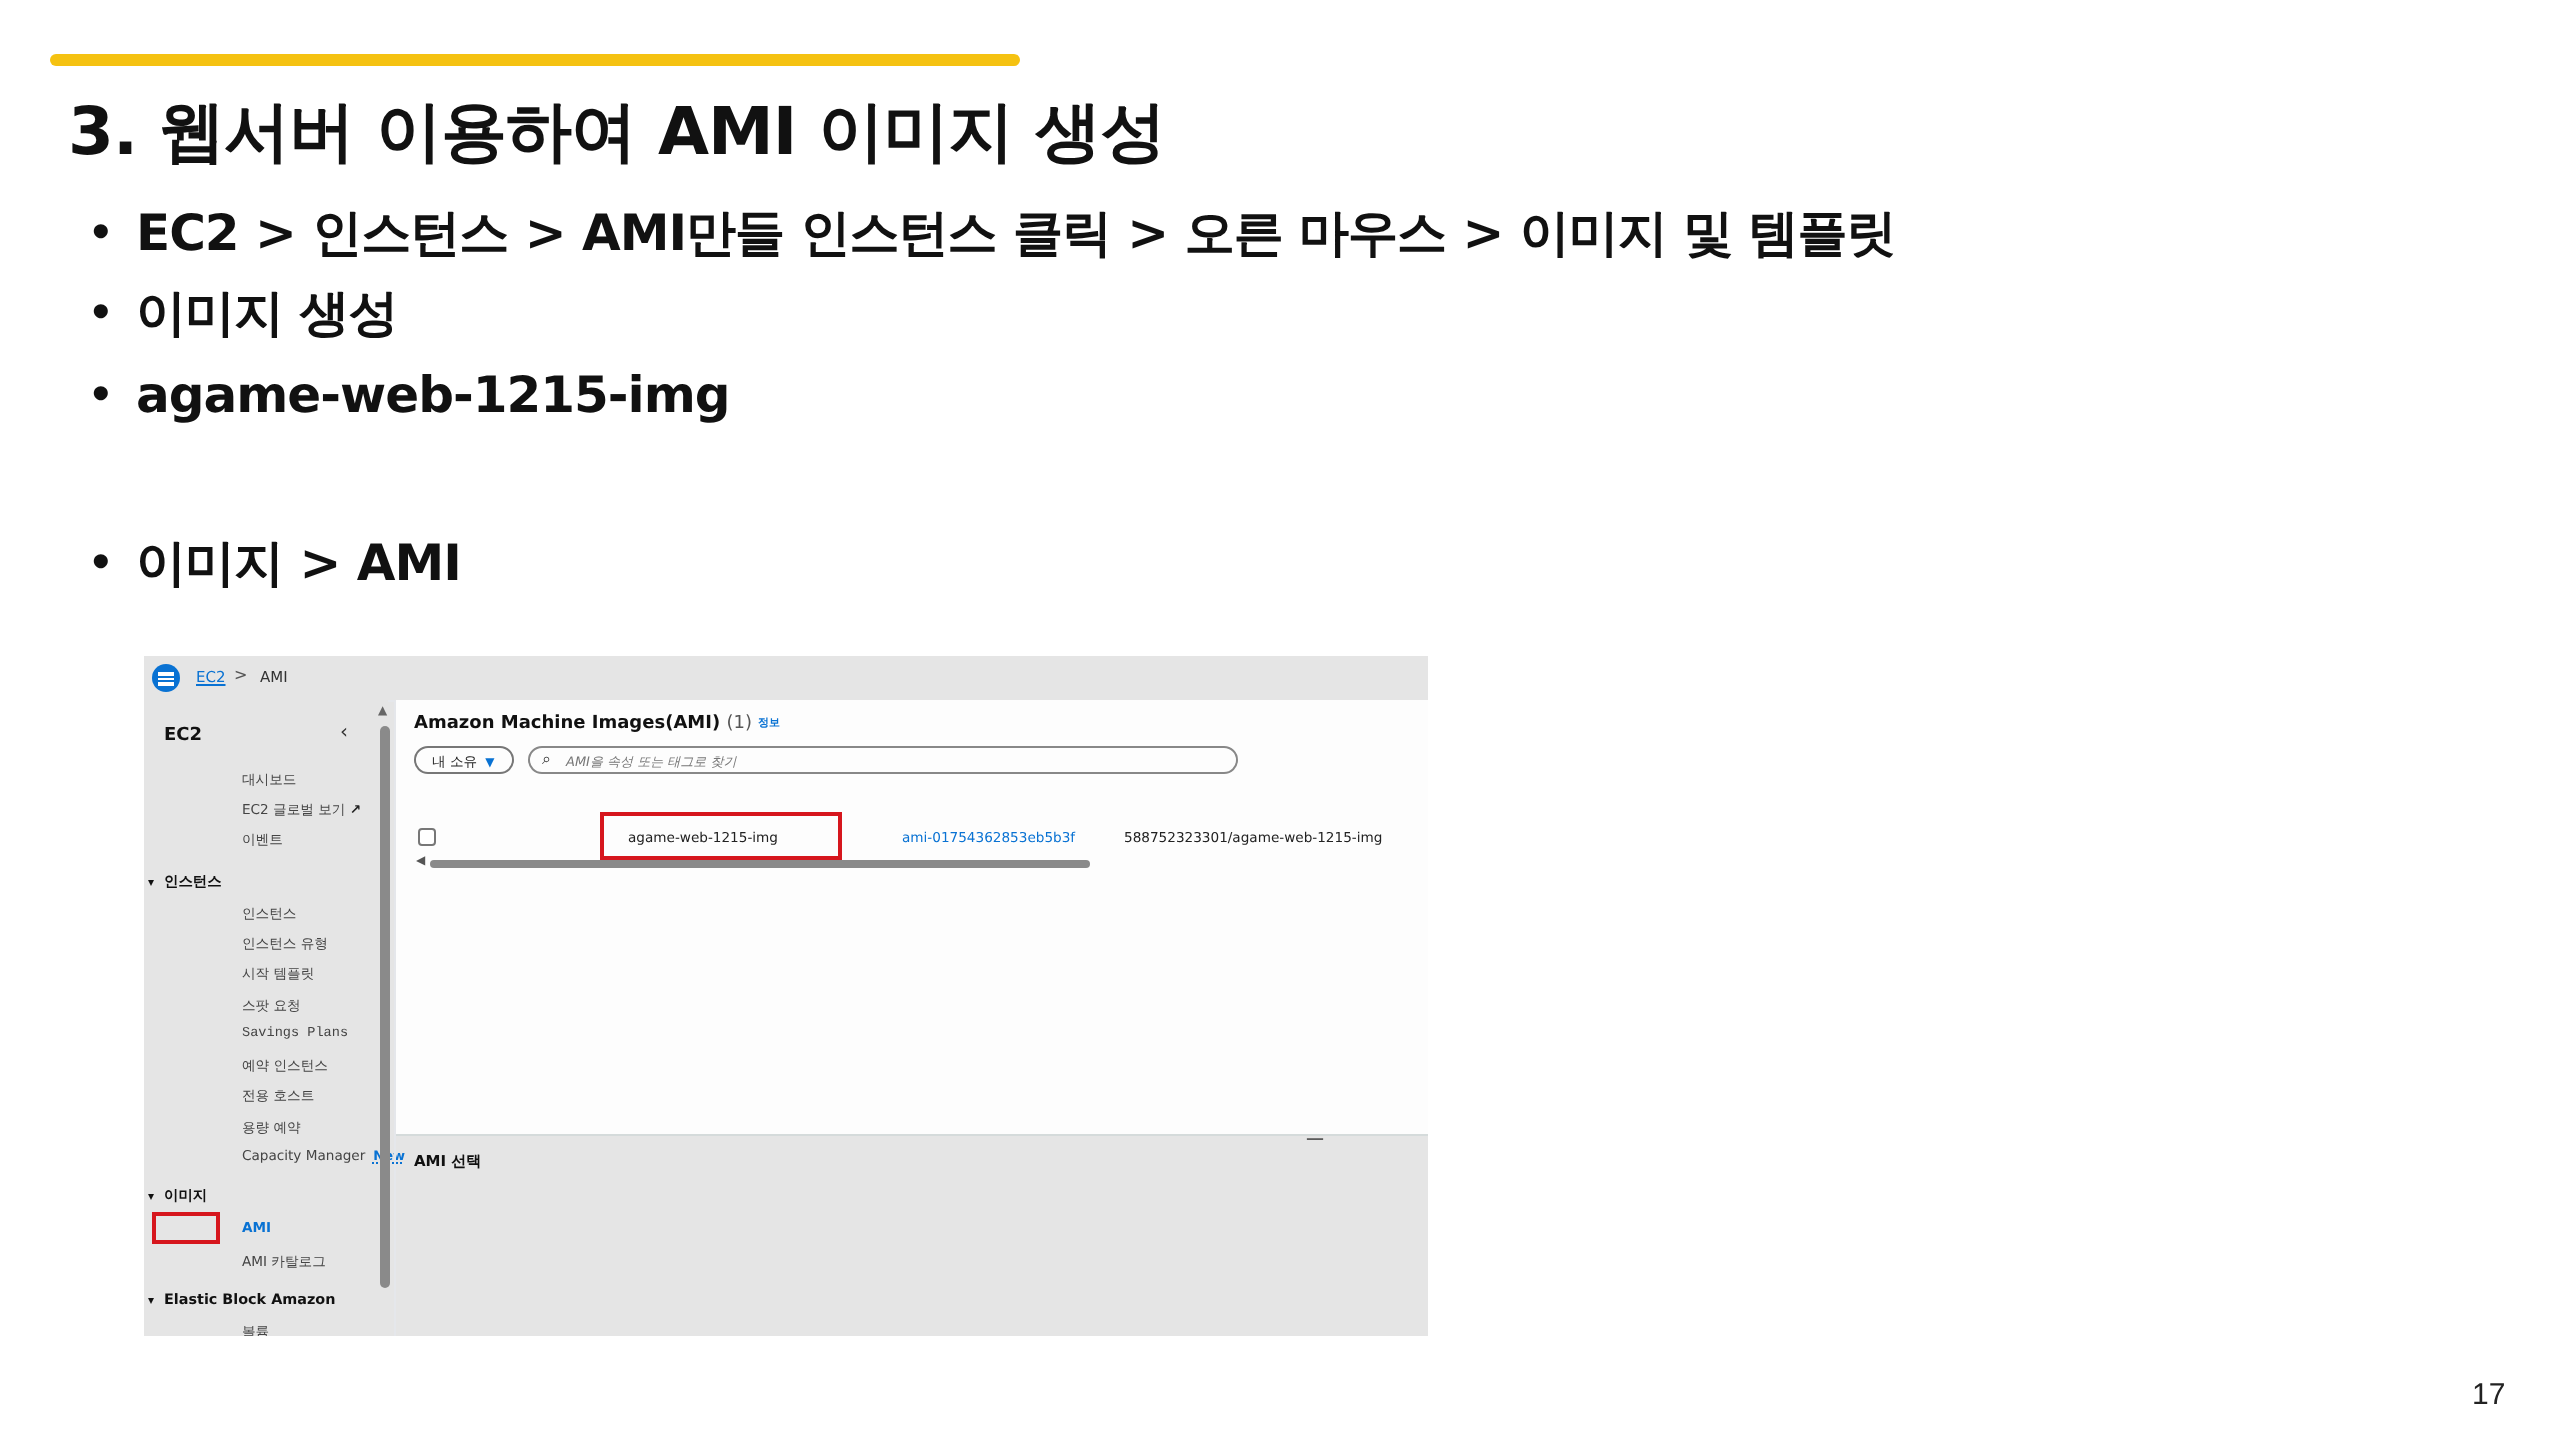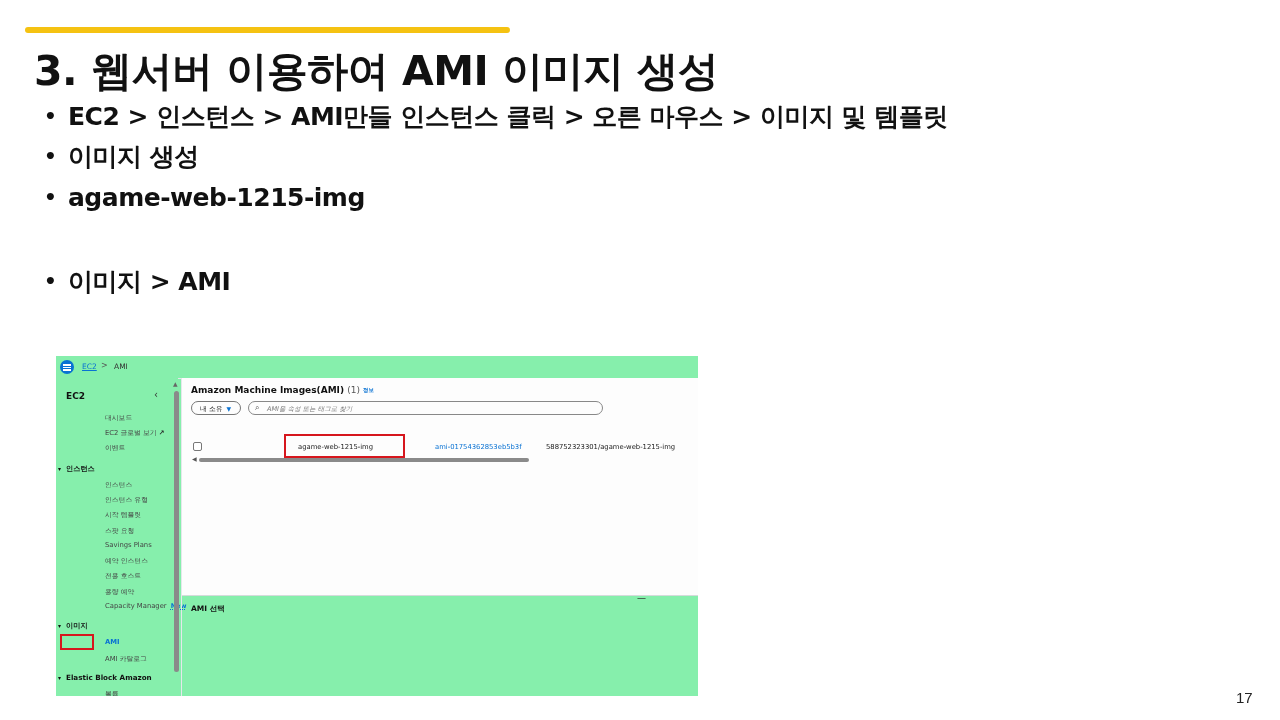--- a/index.html
+++ b/index.html
@@ -1,29 +1,29 @@
 <!DOCTYPE html>
 <html><head>
   <meta charset="utf-8">
   <style>
     * { box-sizing: border-box; margin: 0; padding: 0; }
     html, body { width: 1280px; height: 720px; background: #ffffff; overflow: hidden; }
     body { position: relative; font-family: "DejaVu Sans", "Liberation Sans", sans-serif; color: #111; }
 
     .accent-bar { position: absolute; left: 25px; top: 27px; width: 485px; height: 6px; border-radius: 3px; background: #f5c211; }
-    .slide-title { position: absolute; left: 34px; top: 44px; font-size: 41px; font-weight: bold; letter-spacing: -0.5px; color: #111; white-space: nowrap; }
+    .slide-title { position: absolute; left: 34px; top: 44px; font-size: 33px; font-weight: bold; letter-spacing: -0.5px; color: #111; white-space: nowrap; }
 
     .bullets { position: absolute; left: 44px; top: 100px; }
     .bullet { position: absolute; left: 0; white-space: nowrap; font-size: 25px; font-weight: bold; color: #111; letter-spacing: -0.5px; }
     .bullet .dot { display: inline-block; width: 24px; font-size: 20px; vertical-align: 2px; }
 
     .page-number { position: absolute; left: 1236px; top: 689px; font-family: "Liberation Sans", sans-serif; font-size: 15px; color: #222; }
 
     
-    .shot { position: absolute; left: 56px; top: 328px; width: 642px; height: 340px; background: #86efac; overflow: hidden; font-family: "DejaVu Sans", sans-serif; margin-top: 28px; }
+    .shot { position: absolute; left: 72px; top: 328px; width: 642px; height: 340px; background: #e5e5e5; overflow: hidden; font-family: "DejaVu Sans", sans-serif; }
     .shot .topbar { position: absolute; left: 0; top: 0; width: 642px; height: 22px; }
     .menu-btn { position: absolute; left: 4px; top: 4px; width: 14px; height: 14px; border-radius: 50%; background: #0972d3; }
     .menu-btn i { position: absolute; left: 3px; width: 8px; height: 1.5px; background: #fff; }
     .crumb-ec2 { position: absolute; left: 26px; top: 6px; font-size: 7.5px; color: #0972d3; text-decoration: underline; }
     .crumb-sep { position: absolute; left: 45px; top: 5px; font-size: 8px; color: #555; }
     .crumb-ami { position: absolute; left: 58px; top: 6px; font-size: 7.5px; color: #333; }
     .top-line { position: absolute; left: 122px; top: 22px; width: 520px; height: 1px; background: #e5e7eb; }
 
     .sidenav { position: absolute; left: 0; top: 22px; width: 118px; height: 318px; }
     .sidenav .title { position: absolute; left: 10px; top: 13px; font-size: 9px; font-weight: bold; color: #111; }
@@ -98,21 +98,21 @@
 
     <div class="nav-item" style="top:35px;">대시보드</div>
     <div class="nav-item" style="top:50px;"><span>EC2 글로벌 보기</span> <span style="font-weight:bold;color:#222;">↗</span></div>
     <div class="nav-item" style="top:65px;">이벤트</div>
 
     <div class="nav-section" style="top:86px;"><span class="tri">▾</span><span>인스턴스</span></div>
     <div class="nav-item" style="top:102px;">인스턴스</div>
     <div class="nav-item" style="top:117px;">인스턴스 유형</div>
     <div class="nav-item" style="top:132px;">시작 템플릿</div>
     <div class="nav-item" style="top:148px;">스팟 요청</div>
-    <div class="nav-item" style="top:163px;">Savings Plans</div>
+    <div class="nav-item" style="top:163px;font-family:Liberation Mono, monospace;">Savings Plans</div>
     <div class="nav-item" style="top:178px;">예약 인스턴스</div>
     <div class="nav-item" style="top:193px;">전용 호스트</div>
     <div class="nav-item" style="top:209px;">용량 예약</div>
     <div class="nav-item" style="top:224px;"><span>Capacity Manager</span><span class="new-badge">New</span></div>
 
     <div class="nav-section" style="top:243px;"><span class="tri">▾</span><span>이미지</span></div>
     <div class="nav-item active" style="top:260px;">AMI</div>
     <div class="hl-box" style="left:4px; top:256px; width:34px; height:16px;"></div>
     <div class="nav-item" style="top:276px;">AMI 카탈로그</div>
 

